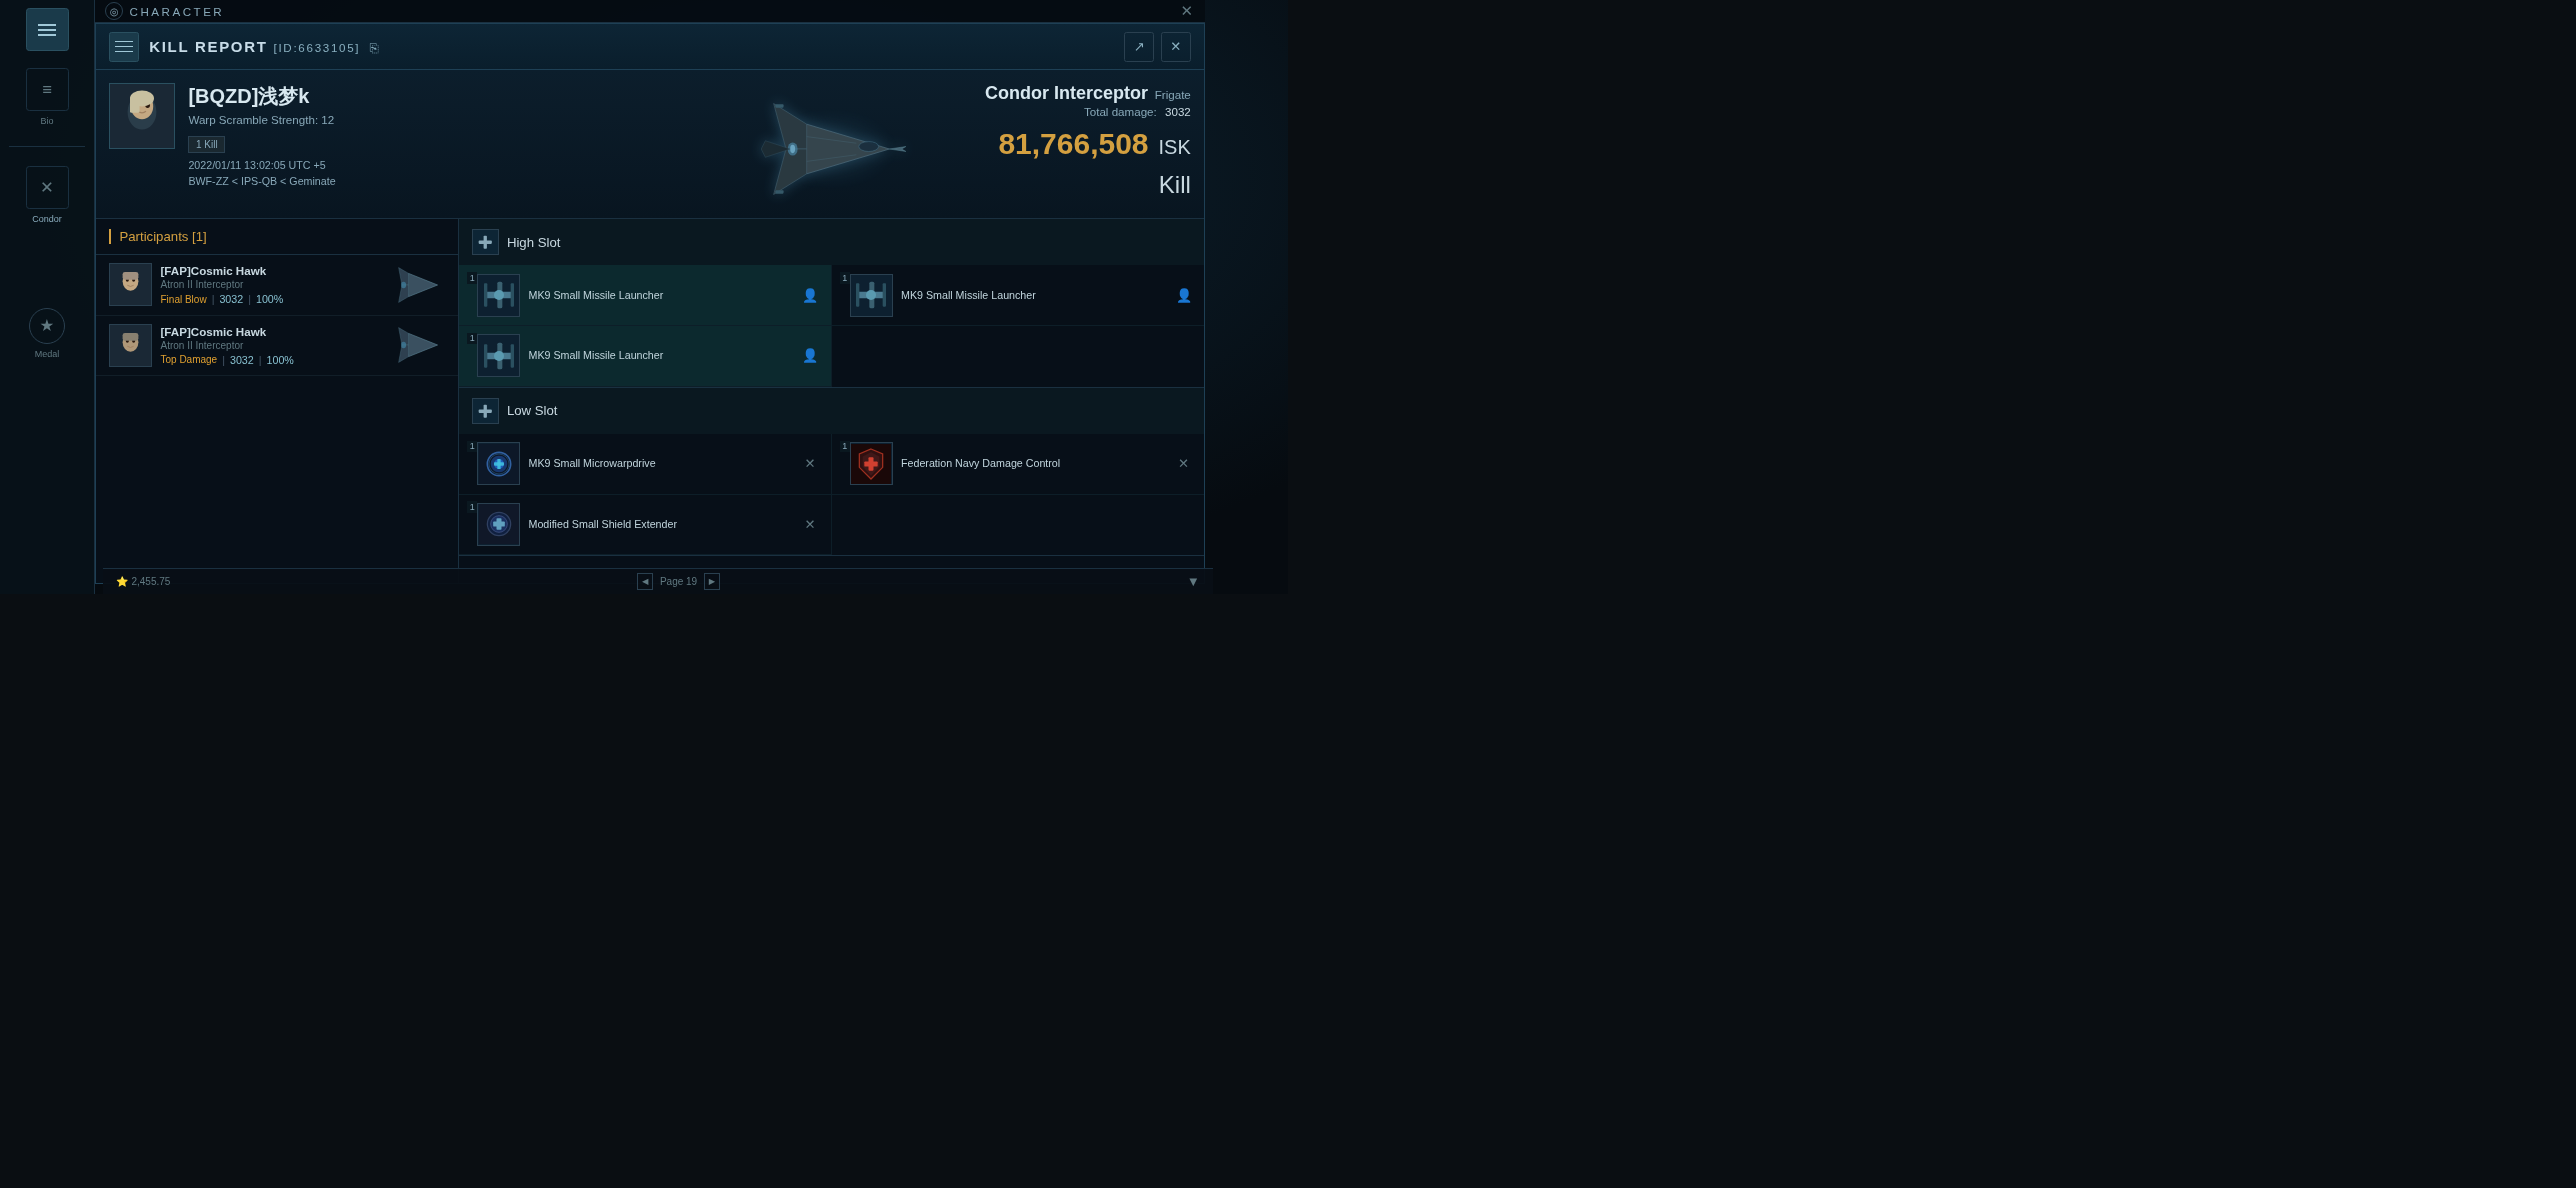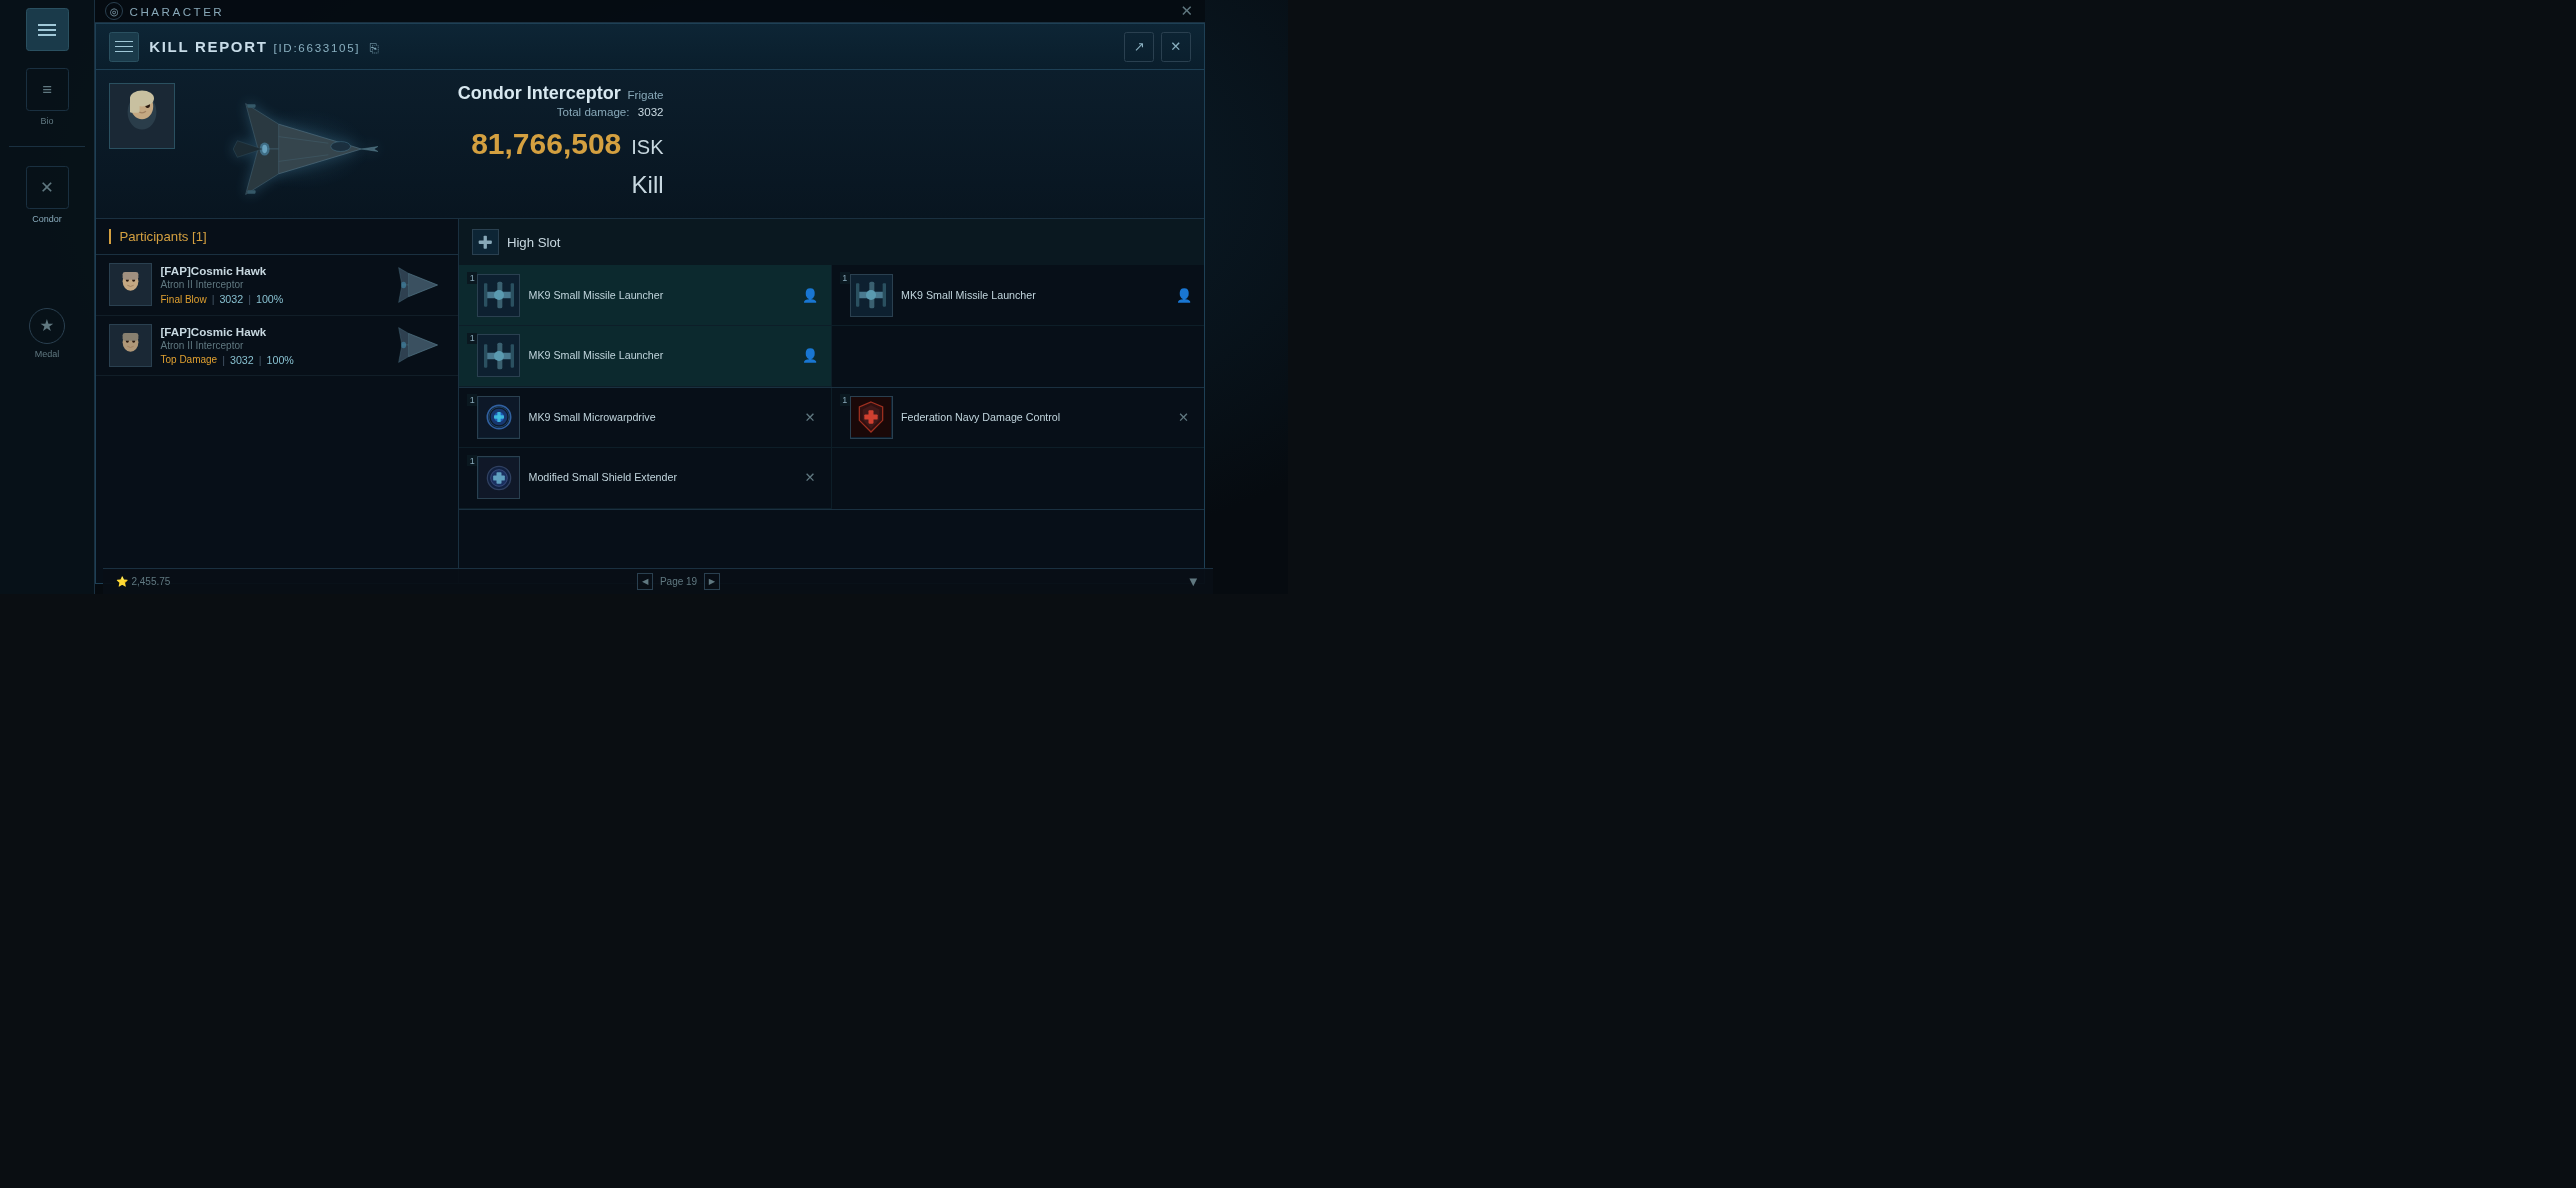--- a/index.html
+++ b/index.html
@@ -718,20 +718,27 @@
           <ellipse cx="33" cy="26" rx="3" ry="4" fill="#2a1a10"></ellipse>
           <ellipse cx="47" cy="26" rx="3" ry="4" fill="#2a1a10"></ellipse>
           <path d="M35 34 Q40 38 45 34" stroke="#a08060" stroke-width="1.5" fill="none"></path>
 
           <ellipse cx="40" cy="18" rx="15" ry="10" fill="#c8c0a0"></ellipse>
           <rect x="25" y="16" width="12" height="20" rx="2" fill="#c8c0a0"></rect>
         </svg>
       </div>
     </div>
 
+    <div class="pilot-info">
+      <div class="pilot-name">[BQZD]浅梦k</div>
+      <div class="pilot-stat">Warp Scramble Strength: 12</div>
+      <div class="kill-badge">1 Kill</div>
+      <div class="kill-timestamp">2022/01/11 13:02:05 UTC +5</div>
+      <div class="kill-location">BWF-ZZ &lt; IPS-QB &lt; Geminate</div>
+    </div>
 
     <div class="ship-image">
       <svg class="ship-svg ship-silhouette" viewBox="0 0 260 150" xmlns="http://www.w3.org/2000/svg">
 
         <defs>
           <radialGradient id="shipGlow" cx="50%" cy="50%" r="50%">
             <stop offset="0%" stop-color="#4080a0" stop-opacity="0.15"></stop>
             <stop offset="100%" stop-color="#4080a0" stop-opacity="0"></stop>
           </radialGradient>
         </defs>
@@ -908,20 +915,29 @@
                 <rect x="38" y="10" width="4" height="28" rx="1" fill="#2a5060"></rect>
               </svg>
             </div>
             <span class="module-name">MK9 Small Missile Launcher</span>
             <span class="module-pilot-icon">👤</span>
           </div>
         </div>
       </div>
 
       <div class="slot-section">
+        <div class="slot-header">
+          <div class="slot-icon">
+            <svg width="16.5" height="16.5" viewBox="0 0 20 20">
+              <rect x="2" y="8" width="16" height="4" rx="1" fill="#88a8b8"></rect>
+              <rect x="8" y="2" width="4" height="16" rx="1" fill="#88a8b8"></rect>
+            </svg>
+          </div>
+          <span class="slot-title">Low Slot</span>
+        </div>
 
         <div class="modules-grid">
 
           <div class="module-item">
             <span class="module-qty">1</span>
             <div class="module-icon">
               <svg width="40" height="40" viewBox="0 0 48 48">
                 <rect width="48" height="48" fill="#0d1828"></rect>
                 <circle cx="24" cy="24" r="14" fill="none" stroke="#3060a0" stroke-width="2"></circle>
                 <circle cx="24" cy="24" r="10" fill="#1a4080" opacity="0.8"></circle>

